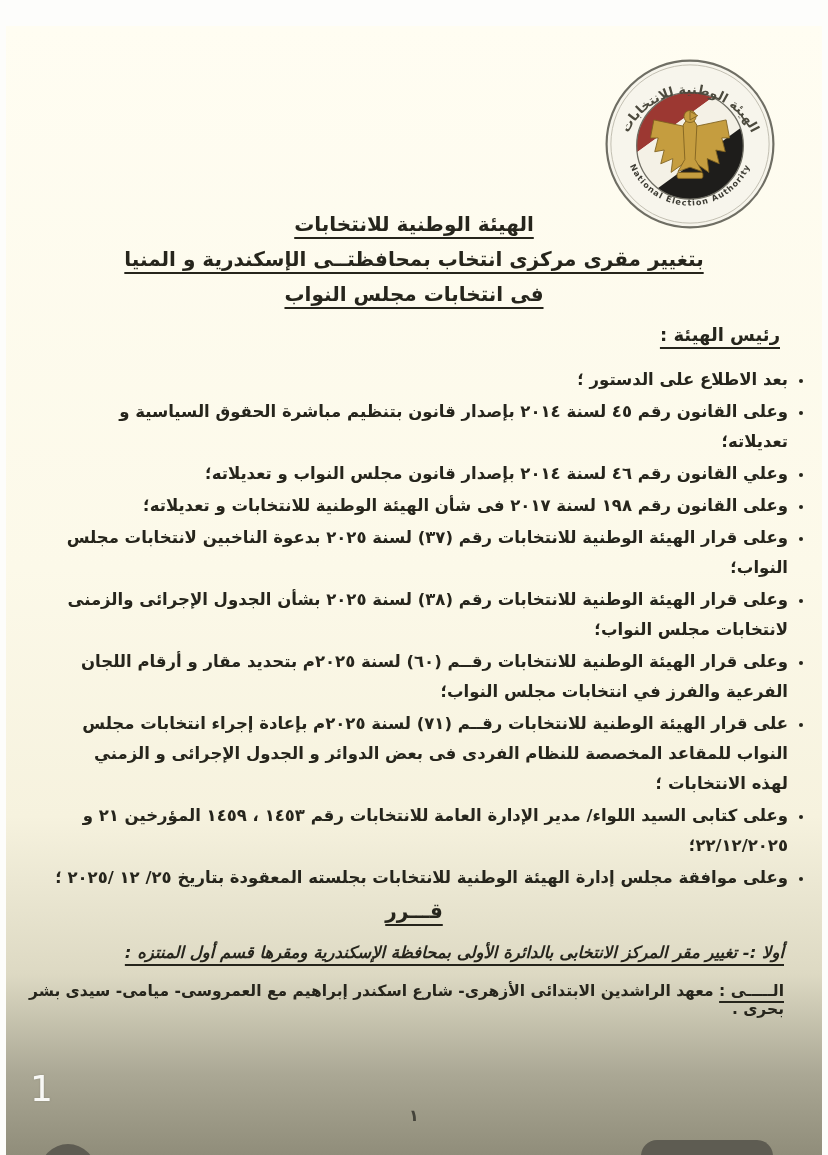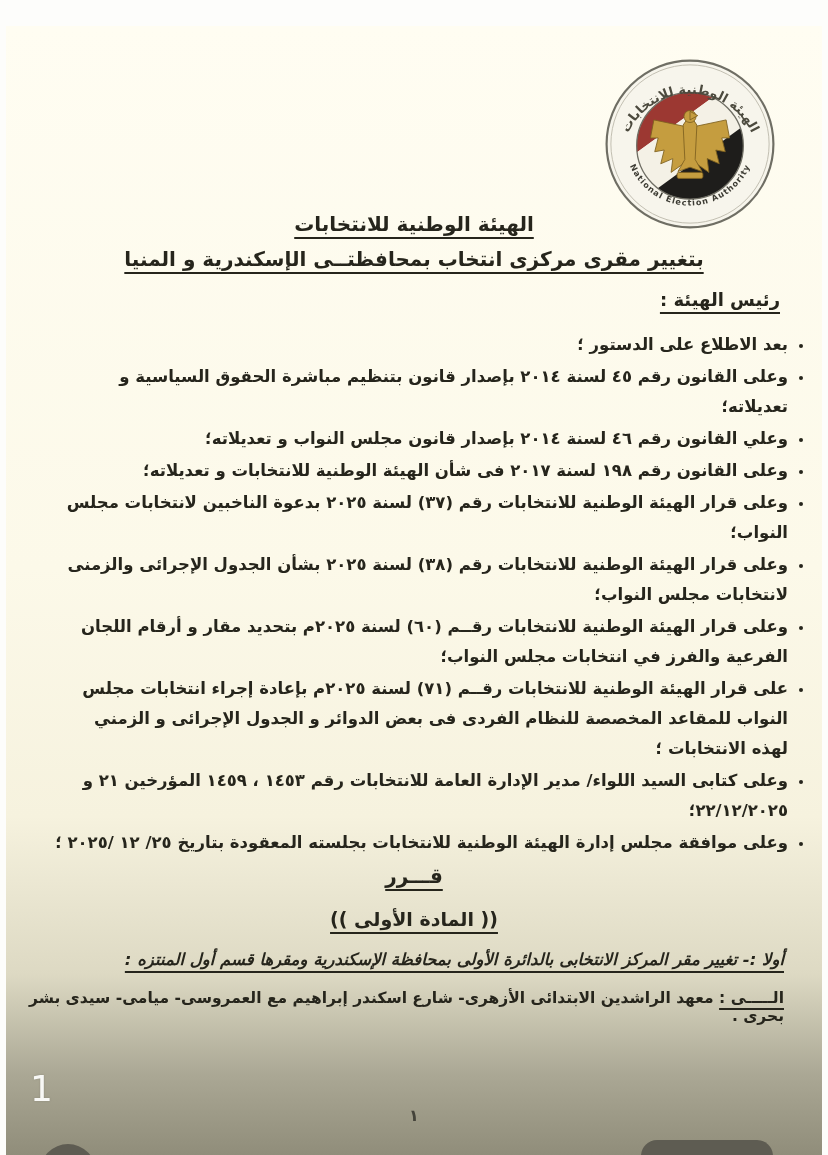--- a/index.html
+++ b/index.html
@@ -95,20 +95,21 @@
         </text>
         <text font-family="DejaVu Sans, sans-serif" font-size="9.5" font-weight="bold" letter-spacing="1.2" fill="#3c3b33">
           <textPath href="#arcBot" startOffset="50%" text-anchor="middle">National Election Authority</textPath>
         </text>
       </svg>
     </div>
 
     <div class="title-block">
       <div class="title-line"><span class="u">الهيئة الوطنية للانتخابات</span></div>
       <div class="title-line"><span class="u">بتغيير مقرى مركزى انتخاب بمحافظتــى الإسكندرية و المنيا</span></div>
+      <div class="title-line"><span class="u">فى انتخابات مجلس النواب</span></div>
     </div>
 
     <div class="chairman">
       <span class="u">رئيس الهيئة :</span>
     </div>
 
     <div class="preamble">
       <ul>
         <li>بعد الاطلاع على الدستور ؛</li>
         <li>وعلى القانون رقم ٤٥ لسنة ٢٠١٤ بإصدار قانون بتنظيم مباشرة الحقوق السياسية و تعديلاته؛</li>
@@ -120,23 +121,20 @@
         <li>على قرار الهيئة الوطنية للانتخابات رقــم (٧١) لسنة ٢٠٢٥م بإعادة إجراء انتخابات مجلس النواب للمقاعد المخصصة للنظام الفردى فى بعض الدوائر و الجدول الإجرائى و الزمني لهذه الانتخابات ؛</li>
         <li>وعلى كتابى السيد اللواء/ مدير الإدارة العامة للانتخابات رقم ١٤٥٣ ، ١٤٥٩ المؤرخين ٢١ و ٢٢/١٢/٢٠٢٥؛</li>
         <li>وعلى موافقة مجلس إدارة الهيئة الوطنية للانتخابات بجلسته المعقودة بتاريخ ٢٥/ ١٢ /٢٠٢٥ ؛</li>
       </ul>
     </div>
 
     <div class="decision">
       <span class="u">قـــرر</span>
     </div>
 
-    <div class="article-heading">
-      <span class="u">(( المادة الأولى ))</span>
-    </div>
 
     <div class="clause">
       <span class="u">أولا :- تغيير مقر المركز الانتخابى بالدائرة الأولى بمحافظة الإسكندرية  ومقرها قسم أول المنتزه :</span>
     </div>
 
     <div class="to-line">
       <span class="lbl">الـــــى :</span>
       <span>معهد الراشدين الابتدائى الأزهرى- شارع اسكندر إبراهيم مع العمروسى- ميامى- سيدى بشر بحرى .</span>
     </div>
 

